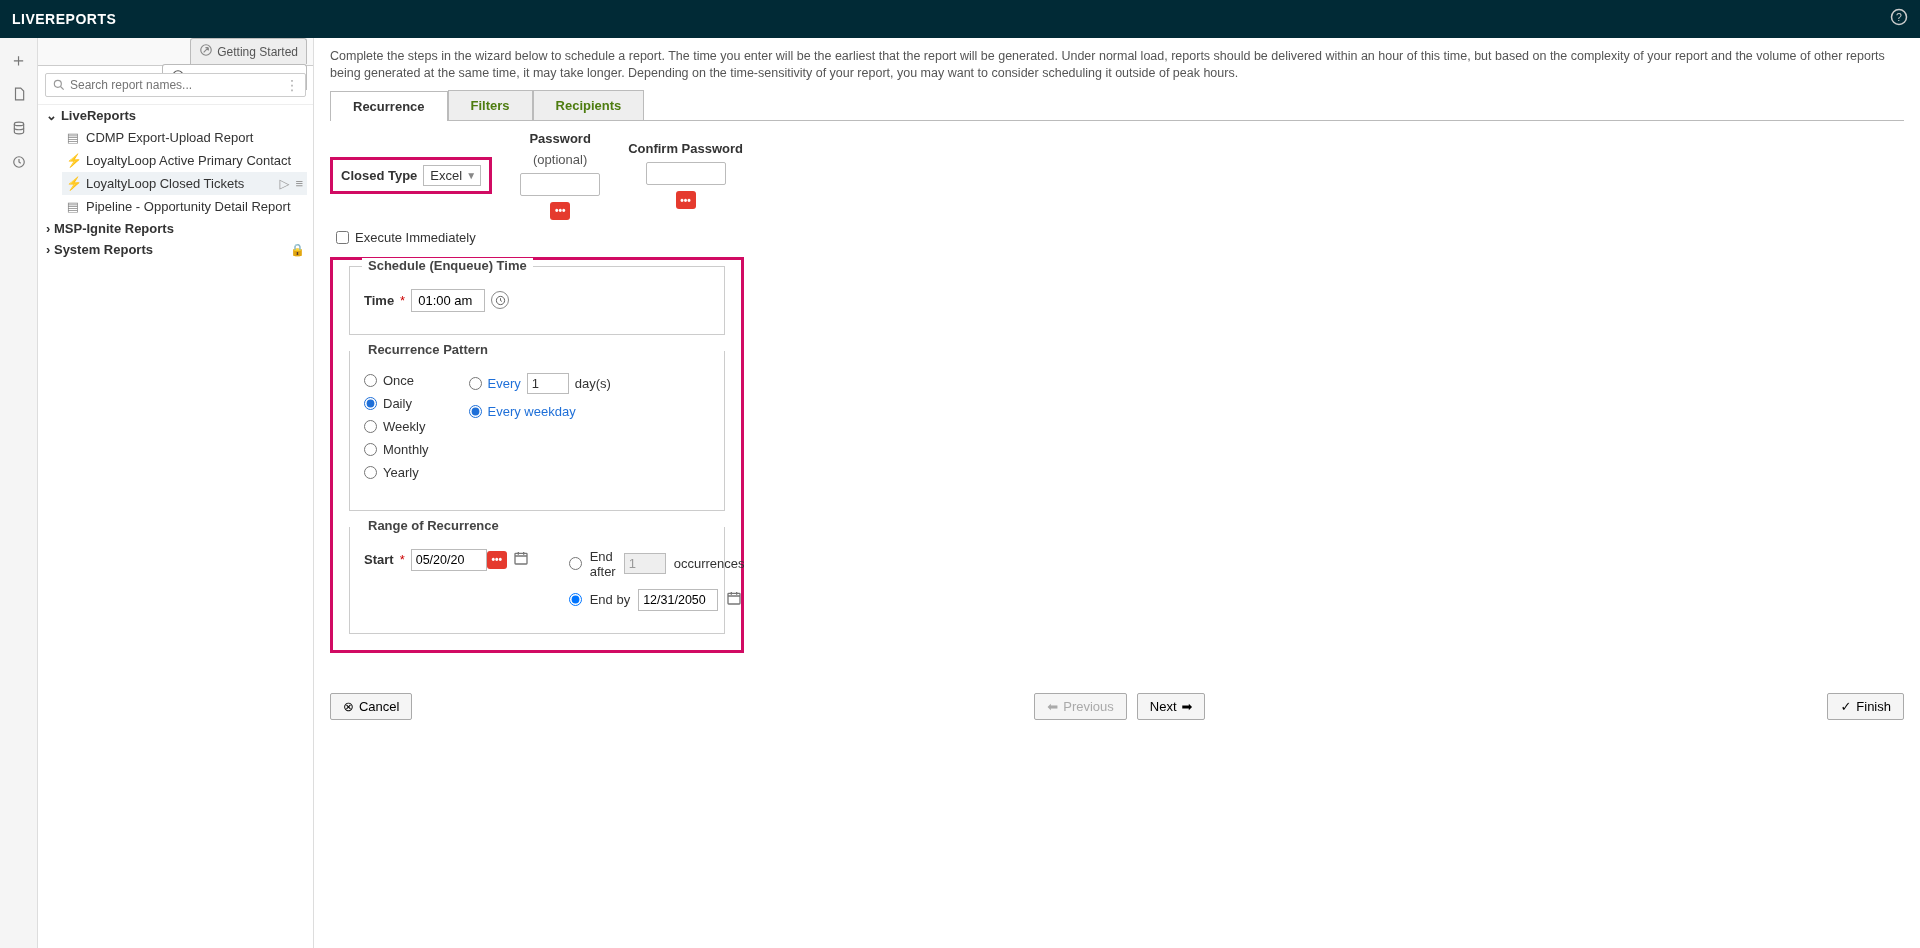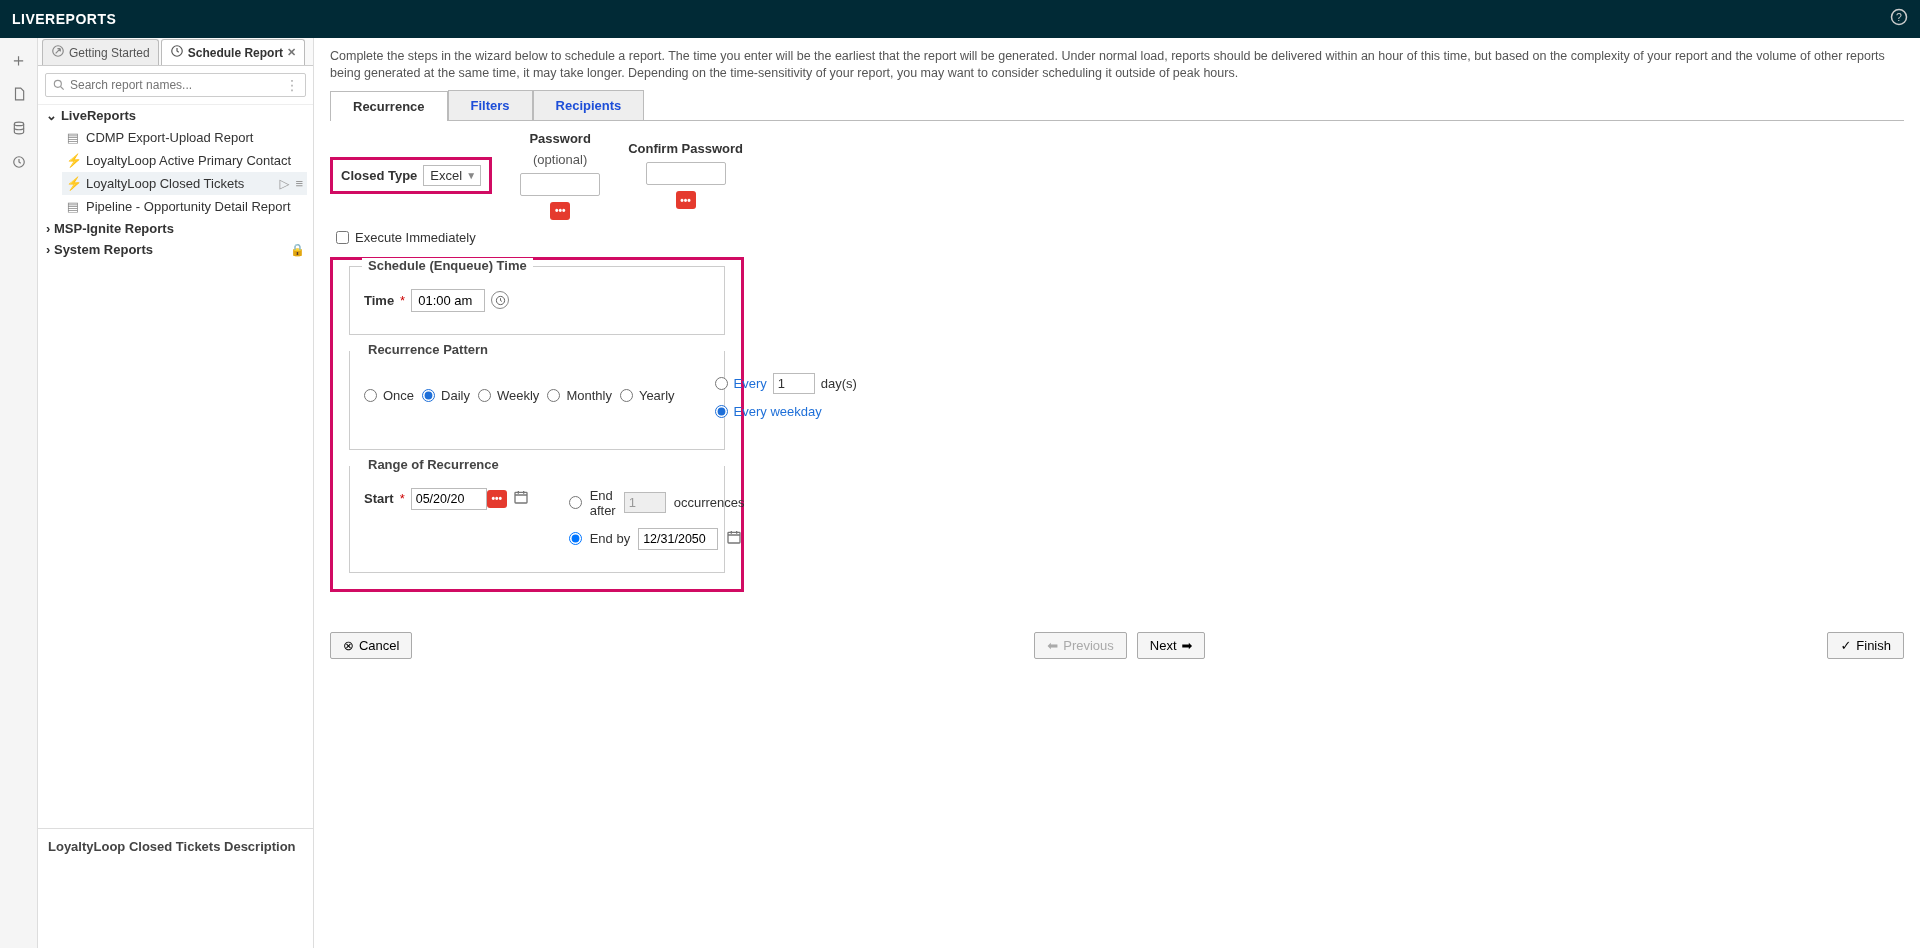--- a/index.html
+++ b/index.html
@@ -8,21 +8,21 @@
 .topbar { background: #012a36; height: 38px; display: flex; align-items: center; padding: 0 12px; justify-content: space-between; }
 .topbar .brand { color: #fff; font-weight: bold; font-size: 14px; letter-spacing: 0.5px; }
 .topbar .help { color: #ccc; font-size: 16px; }
 
 .app-body { display: flex; height: calc(100vh - 38px); }
 
 .icon-rail { width: 38px; background: #f5f5f5; border-right: 1px solid #ddd; display: flex; flex-direction: column; align-items: center; padding-top: 12px; gap: 14px; }
 .icon-rail .rail-icon { width: 20px; height: 20px; color: #777; display: flex; align-items: center; justify-content: center; font-size: 18px; cursor: pointer; }
 
 .sidebar { width: 276px; border-right: 1px solid #ddd; display: flex; flex-direction: column; background: #fff; }
-.tabs-top { display: flex; border-bottom: 1px solid #ccc; height: 28px; align-items: flex-end; padding: 0 4px; background: #f9f9f9; }
+.tabs-top { display: flex; border-bottom: 1px solid #ccc; height: 28px; align-items: flex-end; padding: 0 4px; background: #f9f9f9; flex-direction: column; }
 .tab { border: 1px solid #bbb; border-bottom: none; padding: 4px 8px; font-size: 12px; background: #eee; margin-right: 2px; border-radius: 3px 3px 0 0; display: flex; align-items: center; gap: 4px; color: #555; }
 .tab.active { background: #fff; font-weight: bold; color: #333; }
 .tab .close { color: #777; font-size: 11px; cursor: pointer; }
 
 .search-row { padding: 7px; border-bottom: 1px solid #eee; position: relative; }
 .search-row input { width: 100%; padding: 4px 24px 4px 24px; border: 1px solid #ccc; border-radius: 2px; font-size: 12px; color: #888; }
 .search-row .sicon { position: absolute; left: 14px; top: 12px; color: #aaa; font-size: 12px; }
 .search-row .dots { position: absolute; right: 14px; top: 11px; color: #aaa; font-size: 14px; }
 
 .reports-header { display: flex; justify-content: space-between; align-items: center; padding: 6px 8px; }
@@ -39,21 +39,21 @@
 .leaf-actions { position: absolute; right: 4px; display: flex; gap: 6px; color: #999; }
 .tree-sec { display: flex; justify-content: space-between; align-items: center; padding: 3px 2px; font-weight: bold; }
 .lock { color: #aaa; font-size: 12px; }
 
 .desc-panel { border-top: 1px solid #ddd; padding: 10px; font-weight: bold; font-size: 13px; color: #444; flex: 0 0 120px; }
 
 .main { flex: 1; padding: 10px 16px 16px 16px; overflow: auto; display: flex; flex-direction: column; }
 .intro { color: #555; font-size: 12.5px; line-height: 1.35; margin-bottom: 8px; }
 
 .wizard-tabs { display: flex; border-bottom: 1px solid #bbb; }
-.wizard-tab { border: 1px solid #bbb; border-bottom: none; padding: 7px 22px; background: #eee; font-size: 13px; font-weight: bold; color: #1d4ed8; cursor: pointer; }
+.wizard-tab { border: 1px solid #bbb; border-bottom: none; padding: 7px 22px; background: #eee; font-size: 13px; font-weight: bold; color: #4d7c0f; cursor: pointer; }
 .wizard-tab.active { background: #fff; color: #333; position: relative; top: 1px; }
 
 .highlight-box { border: 3px solid #d10b63; padding: 4px 6px 6px 6px; }
 .field-row { display: flex; align-items: center; gap: 6px; margin: 8px 0; flex-direction: column; }
 .field-label { font-weight: bold; font-size: 13px; }
 .req { color: #c00; }
 .opt { font-weight: normal; color: #555; }
 .text-input { border: 1px solid #bbb; padding: 3px 6px; font-size: 13px; border-radius: 2px; }
 .name-input { width: 100%; border: 1px solid #bbb; padding: 4px 6px; font-size: 13px; }
 .select-box { border: 1px solid #bbb; padding: 2px 18px 2px 6px; background: #fff; position: relative; font-size: 13px; min-width: 56px; }
@@ -69,21 +69,21 @@
 .fieldset { border: 1px solid #ccc; margin: 16px; padding: 12px 14px 22px 14px; position: relative; }
 .fieldset + .fieldset { border-top: none; }
 .fieldset .legend { position: absolute; top: -9px; left: 12px; background: #fff; padding: 0 6px; font-weight: bold; font-size: 13px; color: #444; }
 .first-fieldset { border-top: 1px solid #ccc; margin-top: 6px; }
 
 .time-row { display: flex; align-items: center; gap: 6px; margin-top: 10px; }
 .time-input { border: 1px solid #bbb; padding: 3px 6px; width: 74px; font-size: 13px; }
 .clock-icon { width: 18px; height: 18px; border: 1px solid #888; border-radius: 50%; display: inline-flex; align-items: center; justify-content: center; font-size: 10px; color: #555; }
 
 .pattern-body { display: flex; gap: 40px; margin-top: 10px; }
-.radio-col { display: flex; gap: 8px; }
+.radio-col { display: flex; flex-direction: column; gap: 8px; }
 .radio-item { display: flex; align-items: center; gap: 6px; font-size: 13px; }
 .radio-item input[type=radio] { accent-color: #1e6fd8; }
 .sub-col { display: flex; flex-direction: column; gap: 10px; color: #1e6fd8; }
 .sub-col .plain { color: #333; }
 .num-input { border: 1px solid #bbb; width: 42px; padding: 2px 4px; font-size: 13px; }
 
 .range-body { display: flex; gap: 40px; margin-top: 10px; align-items: flex-start; }
 .start-row { display: flex; align-items: center; gap: 6px; }
 .date-input { border: 1px solid #bbb; padding: 3px 4px; width: 76px; font-size: 12.5px; }
 .cal-icon { color: #777; font-size: 14px; }
@@ -198,23 +198,20 @@
       <div class="tree-sec">
         <span><span>›</span>&nbsp;<span>MSP-Ignite Reports</span></span>
       </div>
       <div class="tree-sec">
         <span><span>›</span>&nbsp;<span>System Reports</span></span>
         <span class="lock">🔒</span>
       </div>
     </div>
 
     <div style="flex:1"></div>
-    <div class="desc-panel">
-      <span>LoyaltyLoop Closed Tickets Description</span>
-    </div>
   </div>
 
   <div class="main">
     <div class="intro">Complete the steps in the wizard below to schedule a report. The time you enter will be the earliest that the report will be generated. Under normal load, reports should be delivered within an hour of this time, but based on the complexity of your report and the volume of other reports being generated at the same time, it may take longer. Depending on the time-sensitivity of your report, you may want to consider scheduling it outside of peak hours.</div>
 
     <div class="wizard-tabs">
       <div class="wizard-tab active">Recurrence</div>
       <div class="wizard-tab">Filters</div>
       <div class="wizard-tab">Recipients</div>
     </div>

